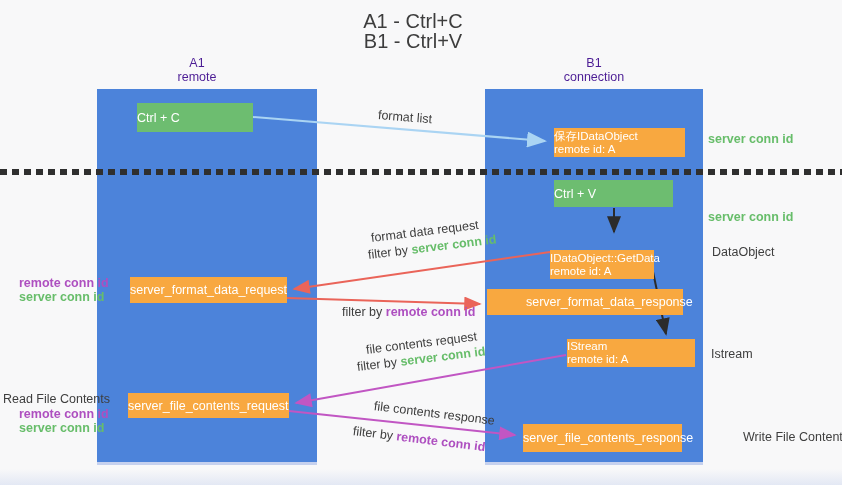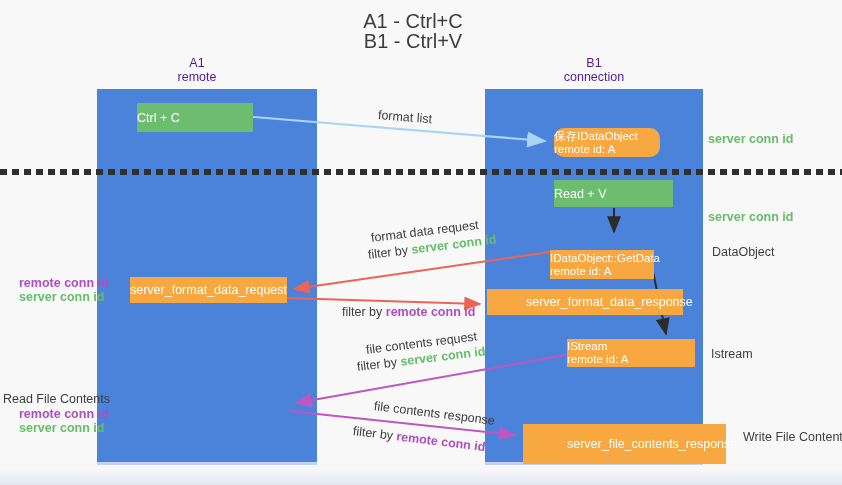--- a/index.html
+++ b/index.html
@@ -93,49 +93,52 @@
     <line x1="550" y1="252" x2="294" y2="289" stroke="#ea6459" stroke-width="2" marker-end="url(#ah-red)"></line>
     <line x1="287" y1="298" x2="480" y2="304" stroke="#ea6459" stroke-width="2" marker-end="url(#ah-red)"></line>
     <line x1="566" y1="355" x2="296" y2="403" stroke="#c156c3" stroke-width="2" marker-end="url(#ah-mag)"></line>
     <line x1="289" y1="411" x2="515" y2="435" stroke="#c156c3" stroke-width="2" marker-end="url(#ah-mag)"></line>
   </svg>
 
   <div class="node single green" style="left:137px;top:103px;width:116px;height:29px;">
     <span>Ctrl + C</span>
   </div>
 
-  <div class="node duo orange" style="left:554px;top:128px;width:106px;height:29px;border-radius:10px;">
+  <div class="node duo orange" style="left:554px;top:128px;width:131px;height:29px;">
     <span>保存IDataObject</span>
     <span>remote id: A</span>
   </div>
 
   <div class="node single green" style="left:554px;top:180px;width:119px;height:27px;">
-    <span>Read + V</span>
+    <span>Ctrl + V</span>
   </div>
 
   <div class="node duo orange" style="left:550px;top:250px;width:104px;height:29px;">
     <span>IDataObject::GetData</span>
     <span>remote id: A</span>
   </div>
 
   <div class="node single orange" style="left:130px;top:277px;width:157px;height:26px;">
     <span>server_format_data_request</span>
   </div>
 
   <div class="node single orange" style="left:487px;top:289px;width:157px;height:26px;padding-left:39px;">
     <span>server_format_data_response</span>
   </div>
 
   <div class="node duo orange" style="left:567px;top:339px;width:128px;height:28px;">
     <span>IStream</span>
     <span>remote id: A</span>
   </div>
 
+  <div class="node single orange" style="left:128px;top:393px;width:161px;height:25px;">
+    <span>server_file_contents_request</span>
+  </div>
 
-  <div class="node single orange" style="left:523px;top:424px;width:159px;height:40px;padding-left:44px;">
+  <div class="node single orange" style="left:523px;top:424px;width:159px;height:28px;">
     <span>server_file_contents_response</span>
   </div>
 
   <span class="lbl rot-dn-sm" style="left:378px;top:108px;">format list</span>
 
   <span class="lbl rot-up" style="left:371px;top:231px;">format data request</span>
   <span class="lbl rot-up" style="left:368px;top:248px;"><span>filter by </span><span class="green-t">server conn id</span></span>
 
   <span class="lbl" style="left:342px;top:305px;"><span>filter by </span><span class="purple-t">remote conn id</span></span>
 

